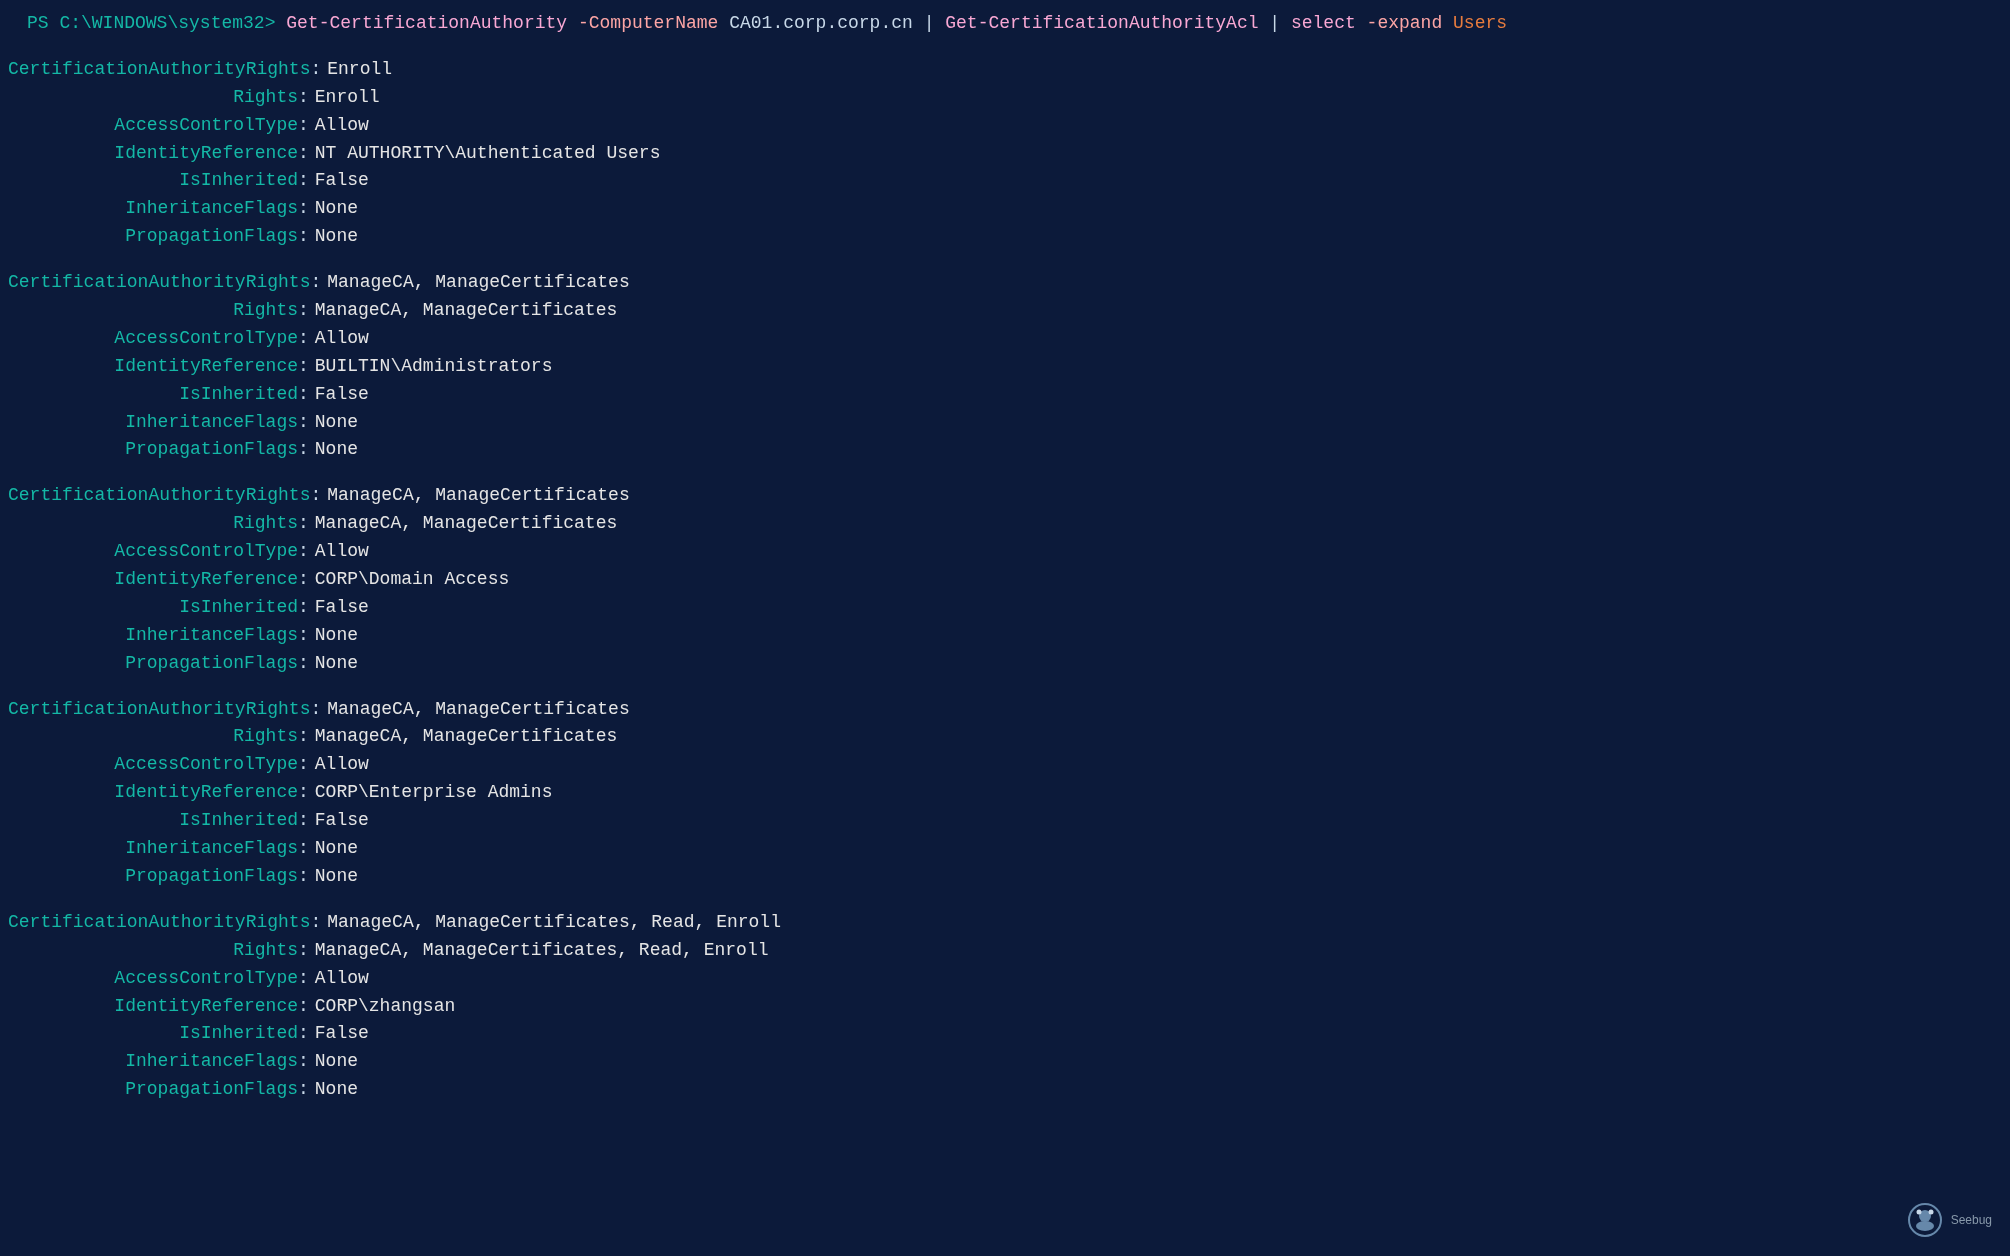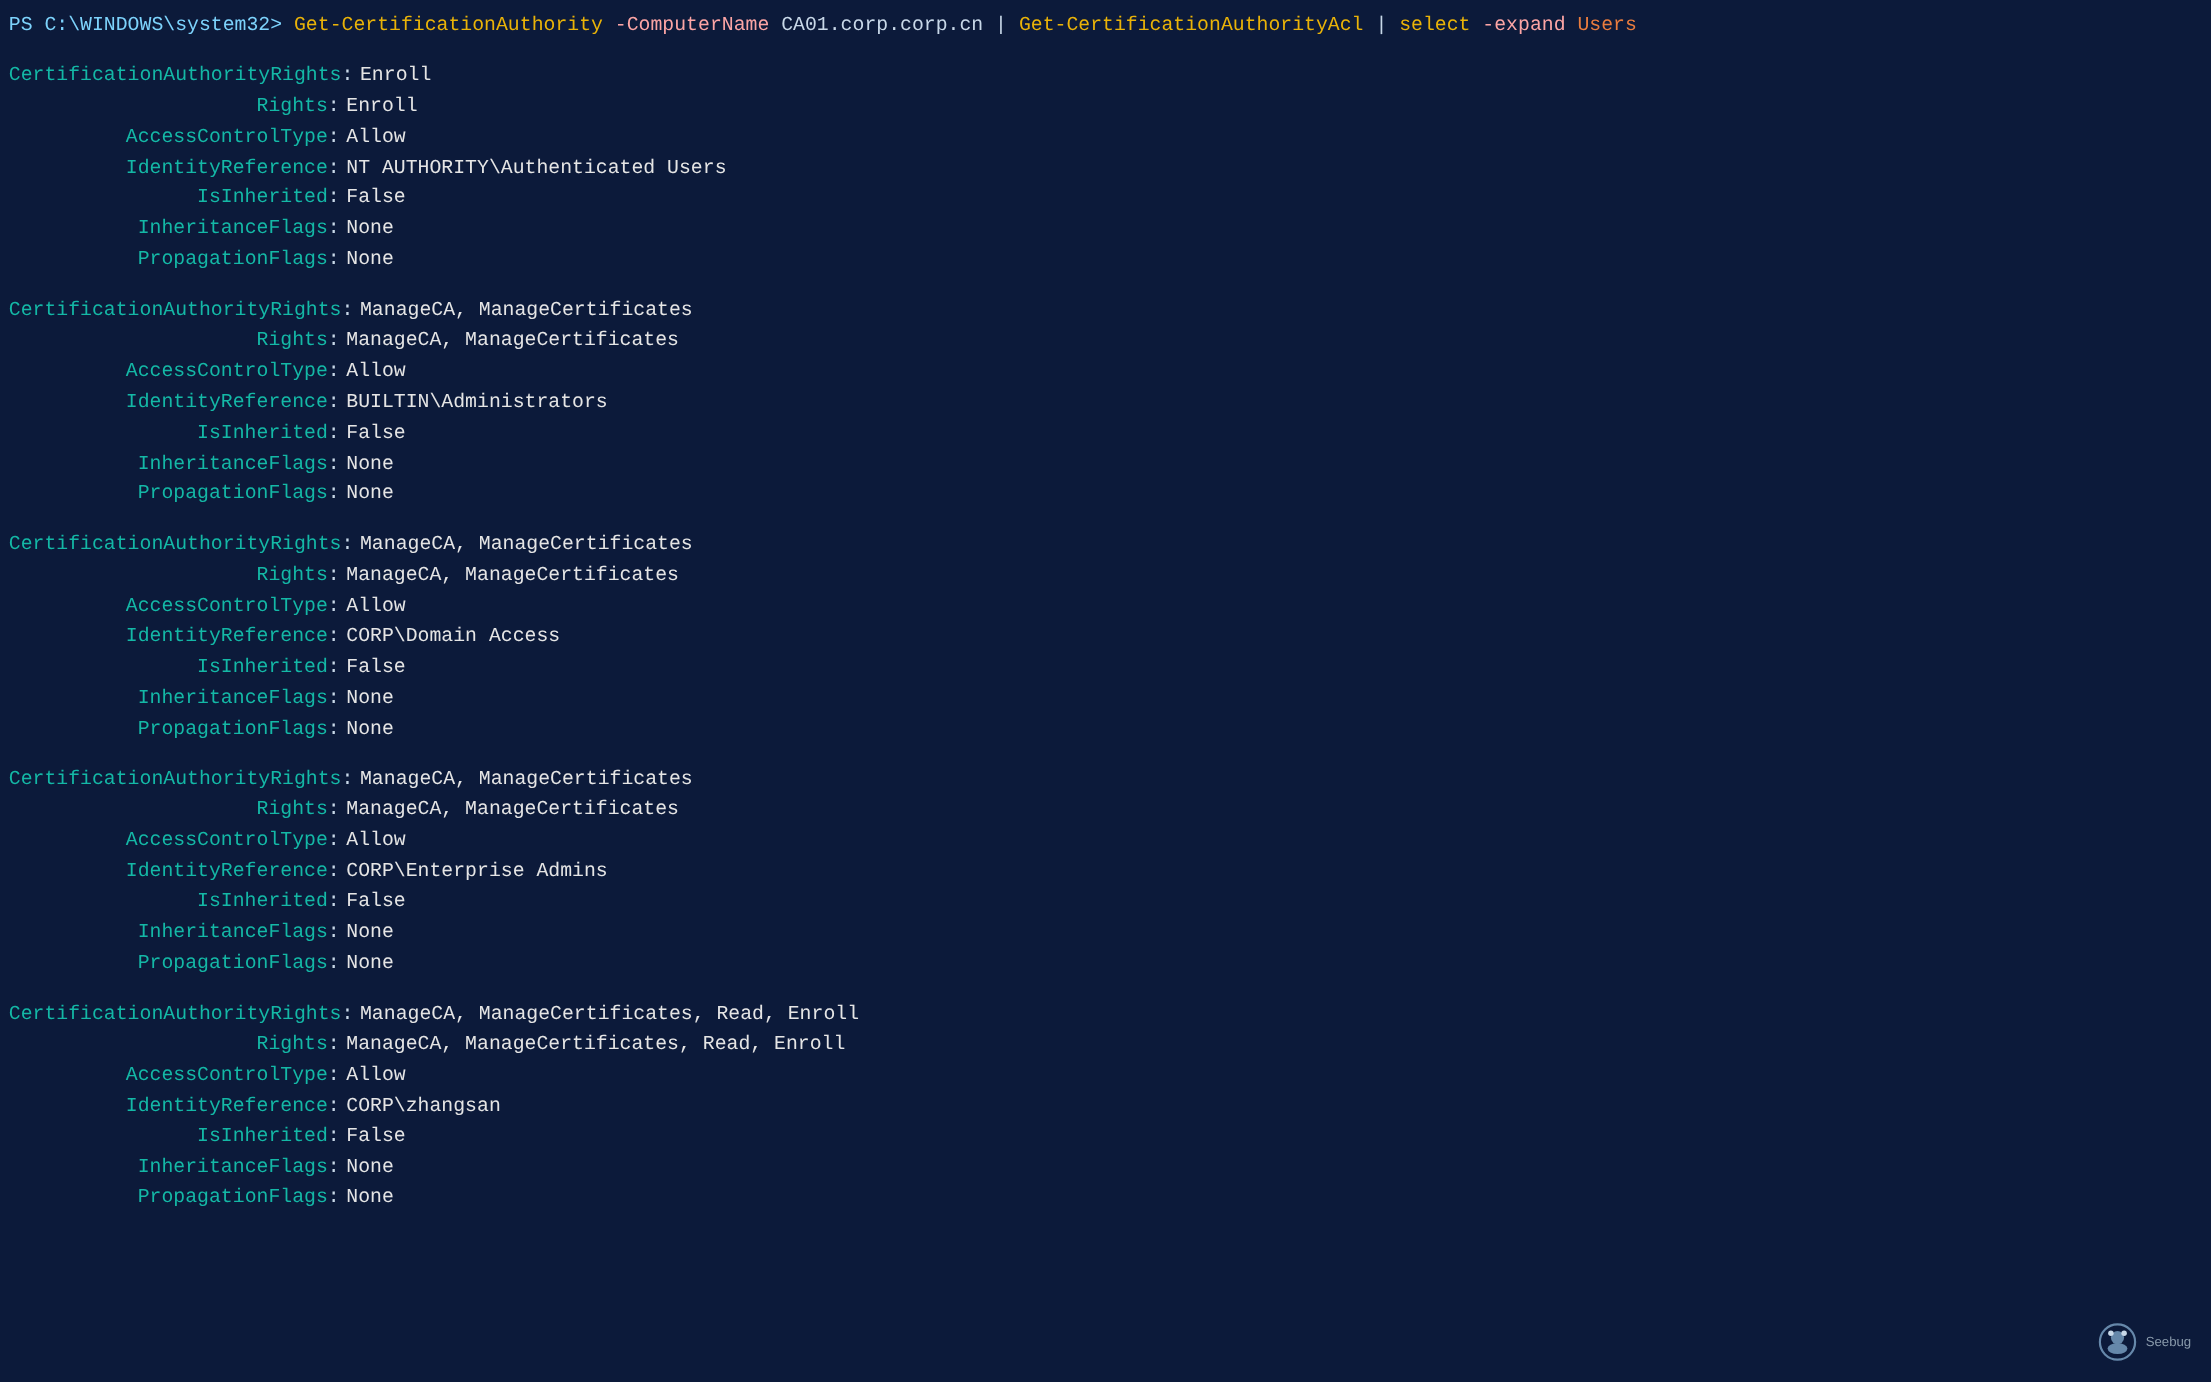--- a/index.html
+++ b/index.html
@@ -22,25 +22,26 @@
     .terminal {
       padding: 10px 8px;
       line-height: 1.55;
     }
 
     .command-line {
       margin-bottom: 18px;
     }
 
     .prompt {
-      color: #7dd3fc;
+      color: #14b8a6;
+      margin-left: 19px;
     }
 
     .cmd-green {
-      color: #eab308;
+      color: #f9a8d4;
       text-align: center;
     }
 
     .cmd-param {
       color: #fca5a5;
       margin-top: 40px;
     }
 
     .cmd-value {
       color: #c8d8e8;

